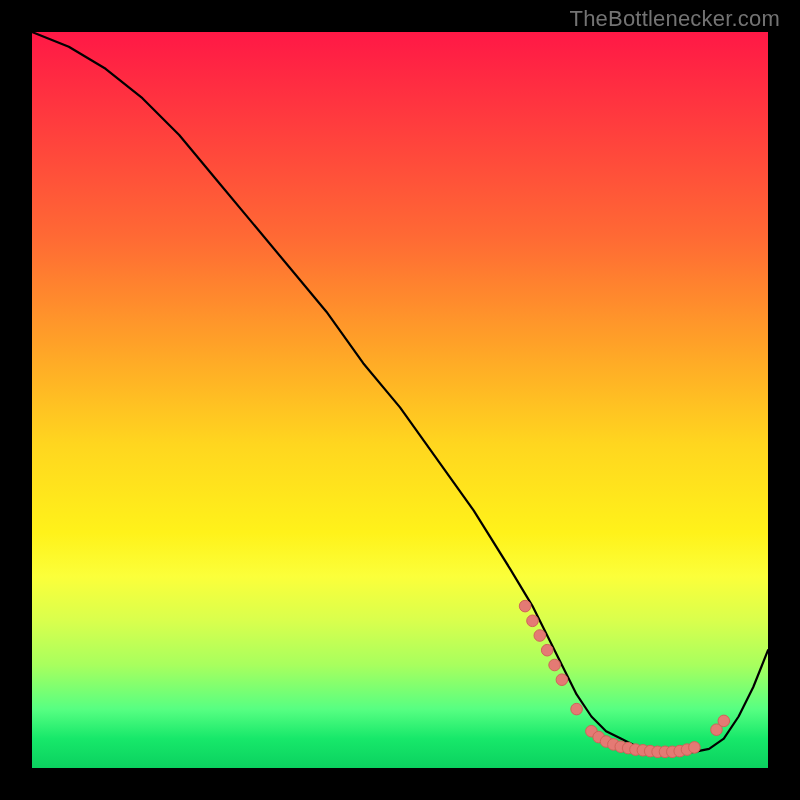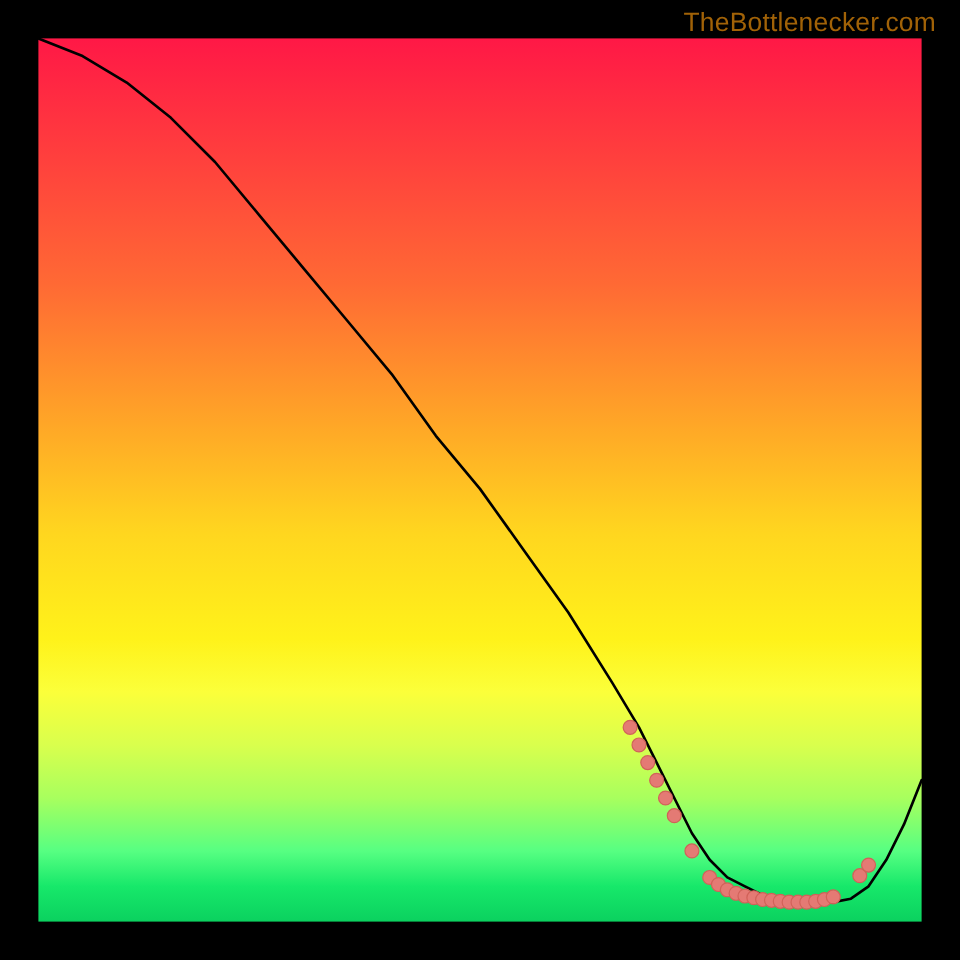--- a/index.html
+++ b/index.html
@@ -37,21 +37,21 @@
       #a8ff5e 86%,
       #57ff82 92%,
       #17e86a 96%,
       #0bd15f 100%
     );
   }
   .brand {
     position: absolute;
     top: 6px;
     right: 20px;
-    color: #a16207;
+    color: #737373;
     font-size: 22px;
     letter-spacing: 0.2px;
     user-select: none;
   }
   svg.curve {
     position: absolute;
     left: 0;
     top: 0;
     width: 736px;
     height: 736px;

